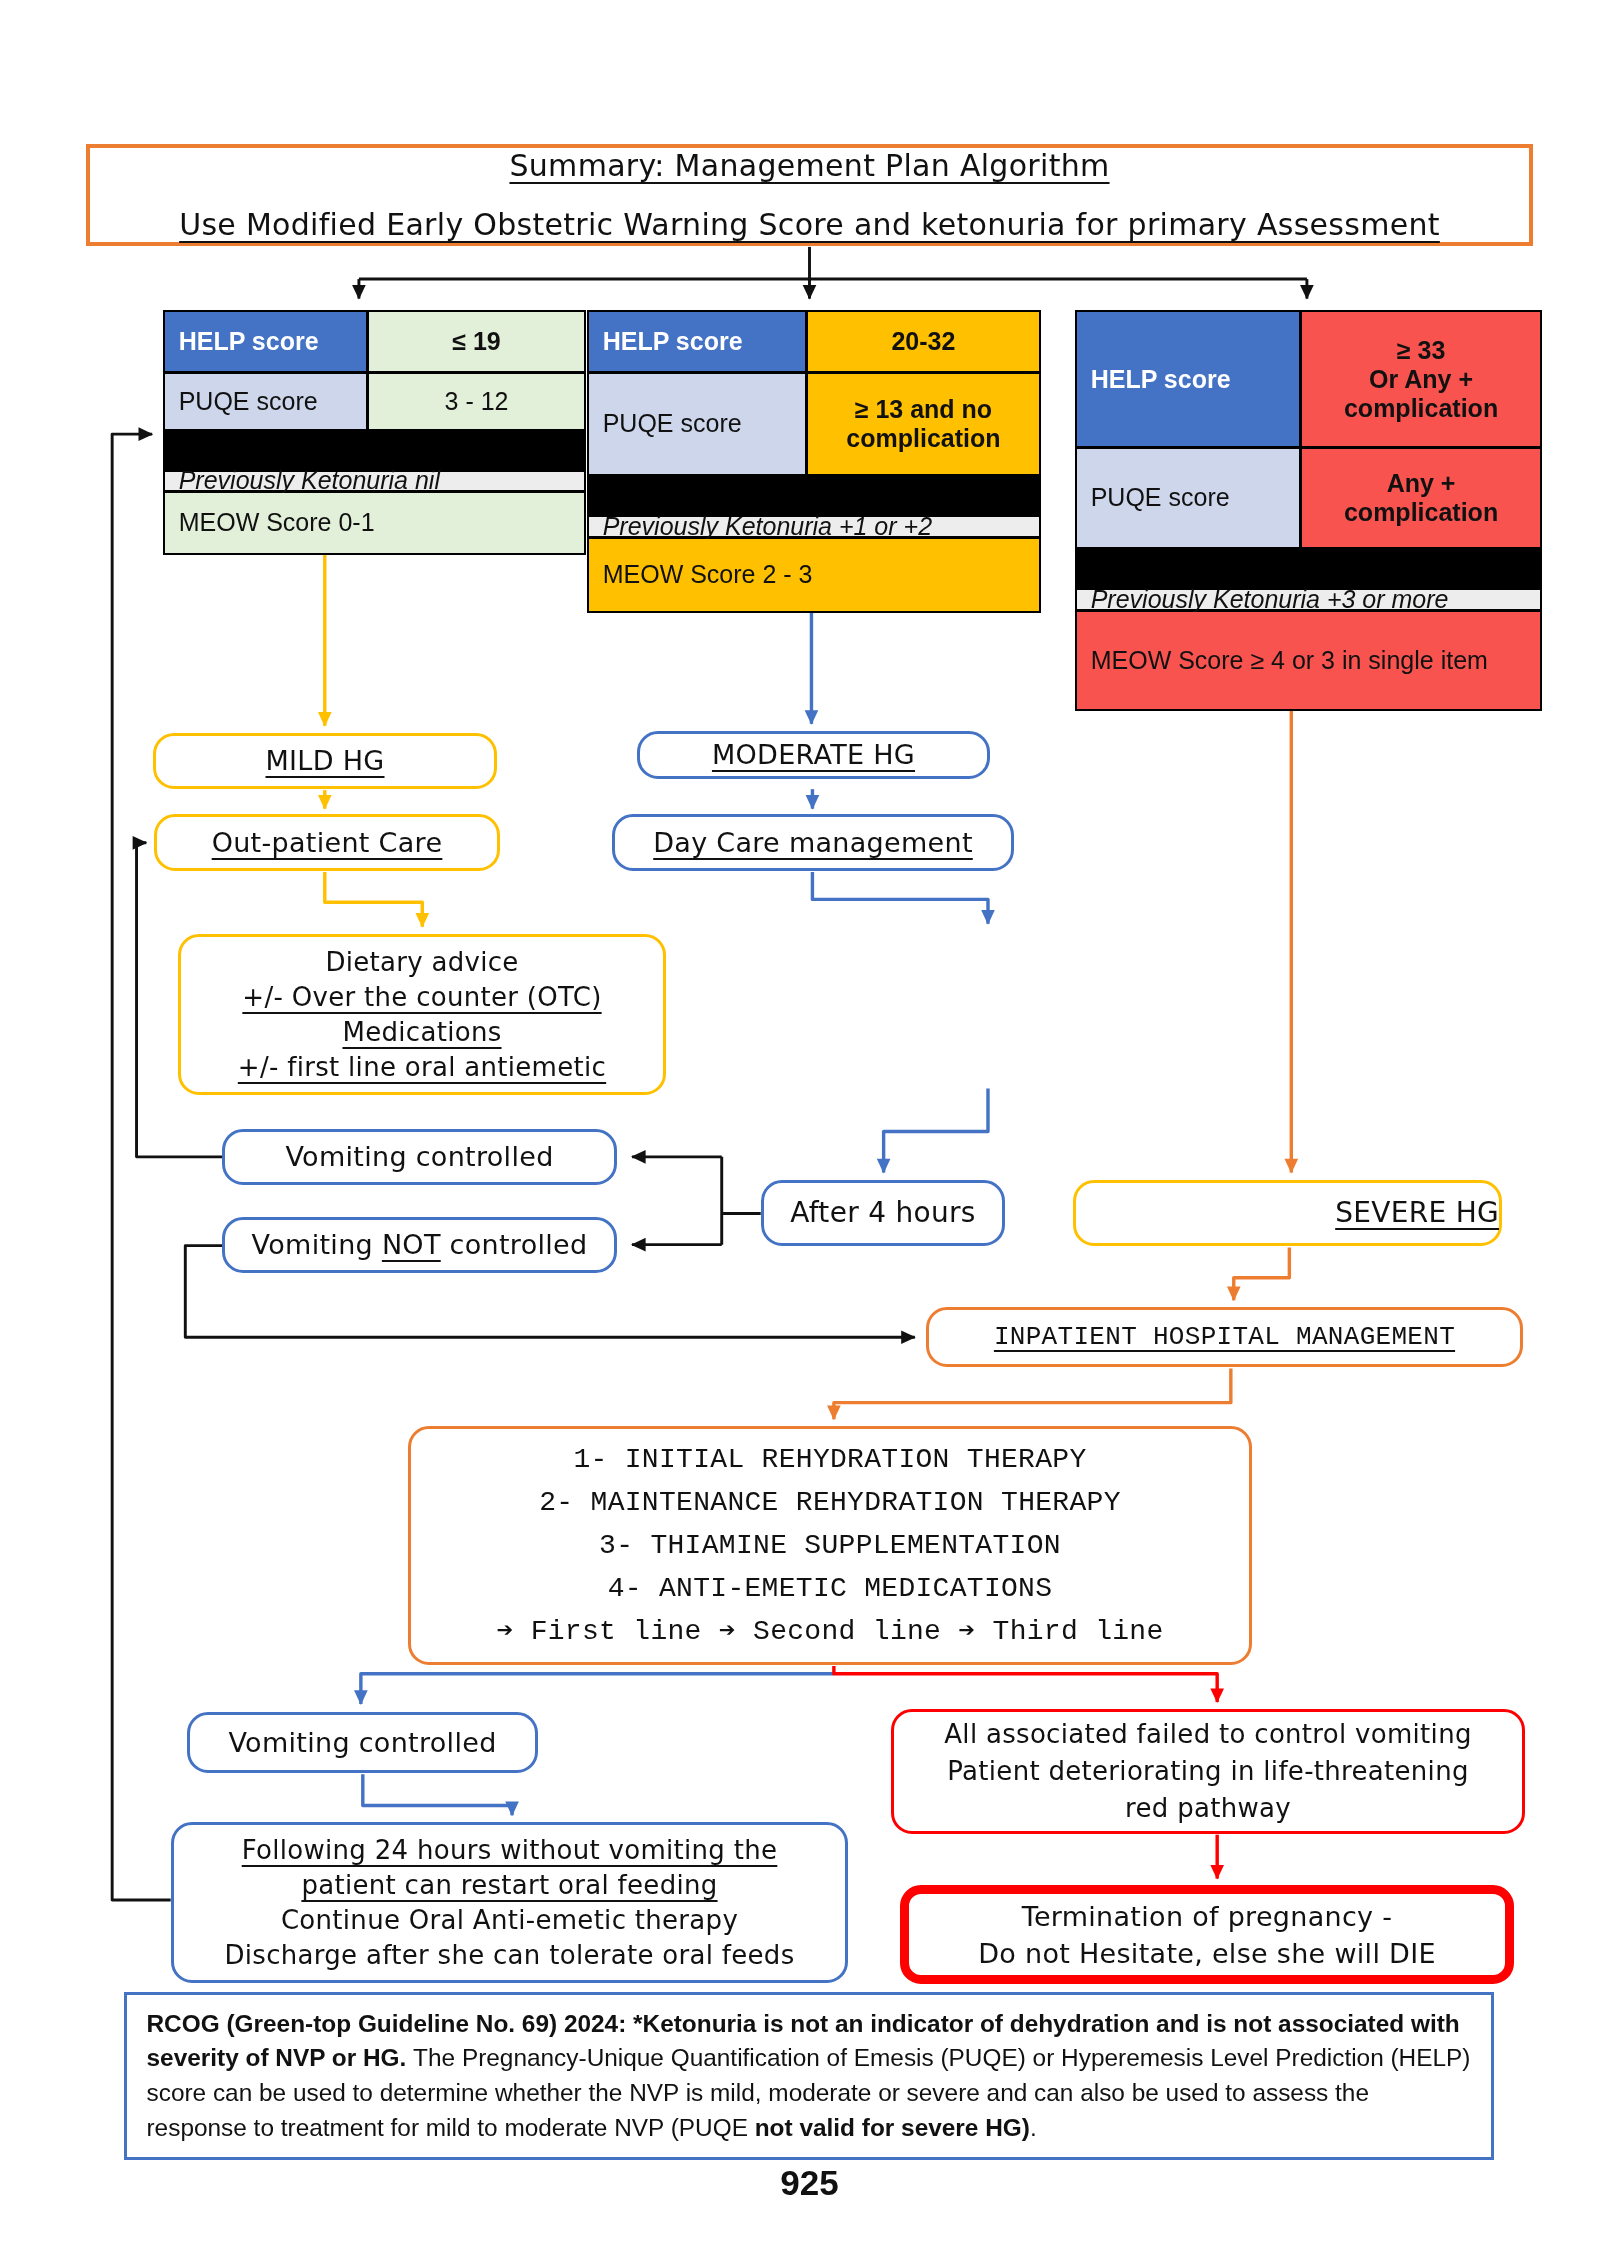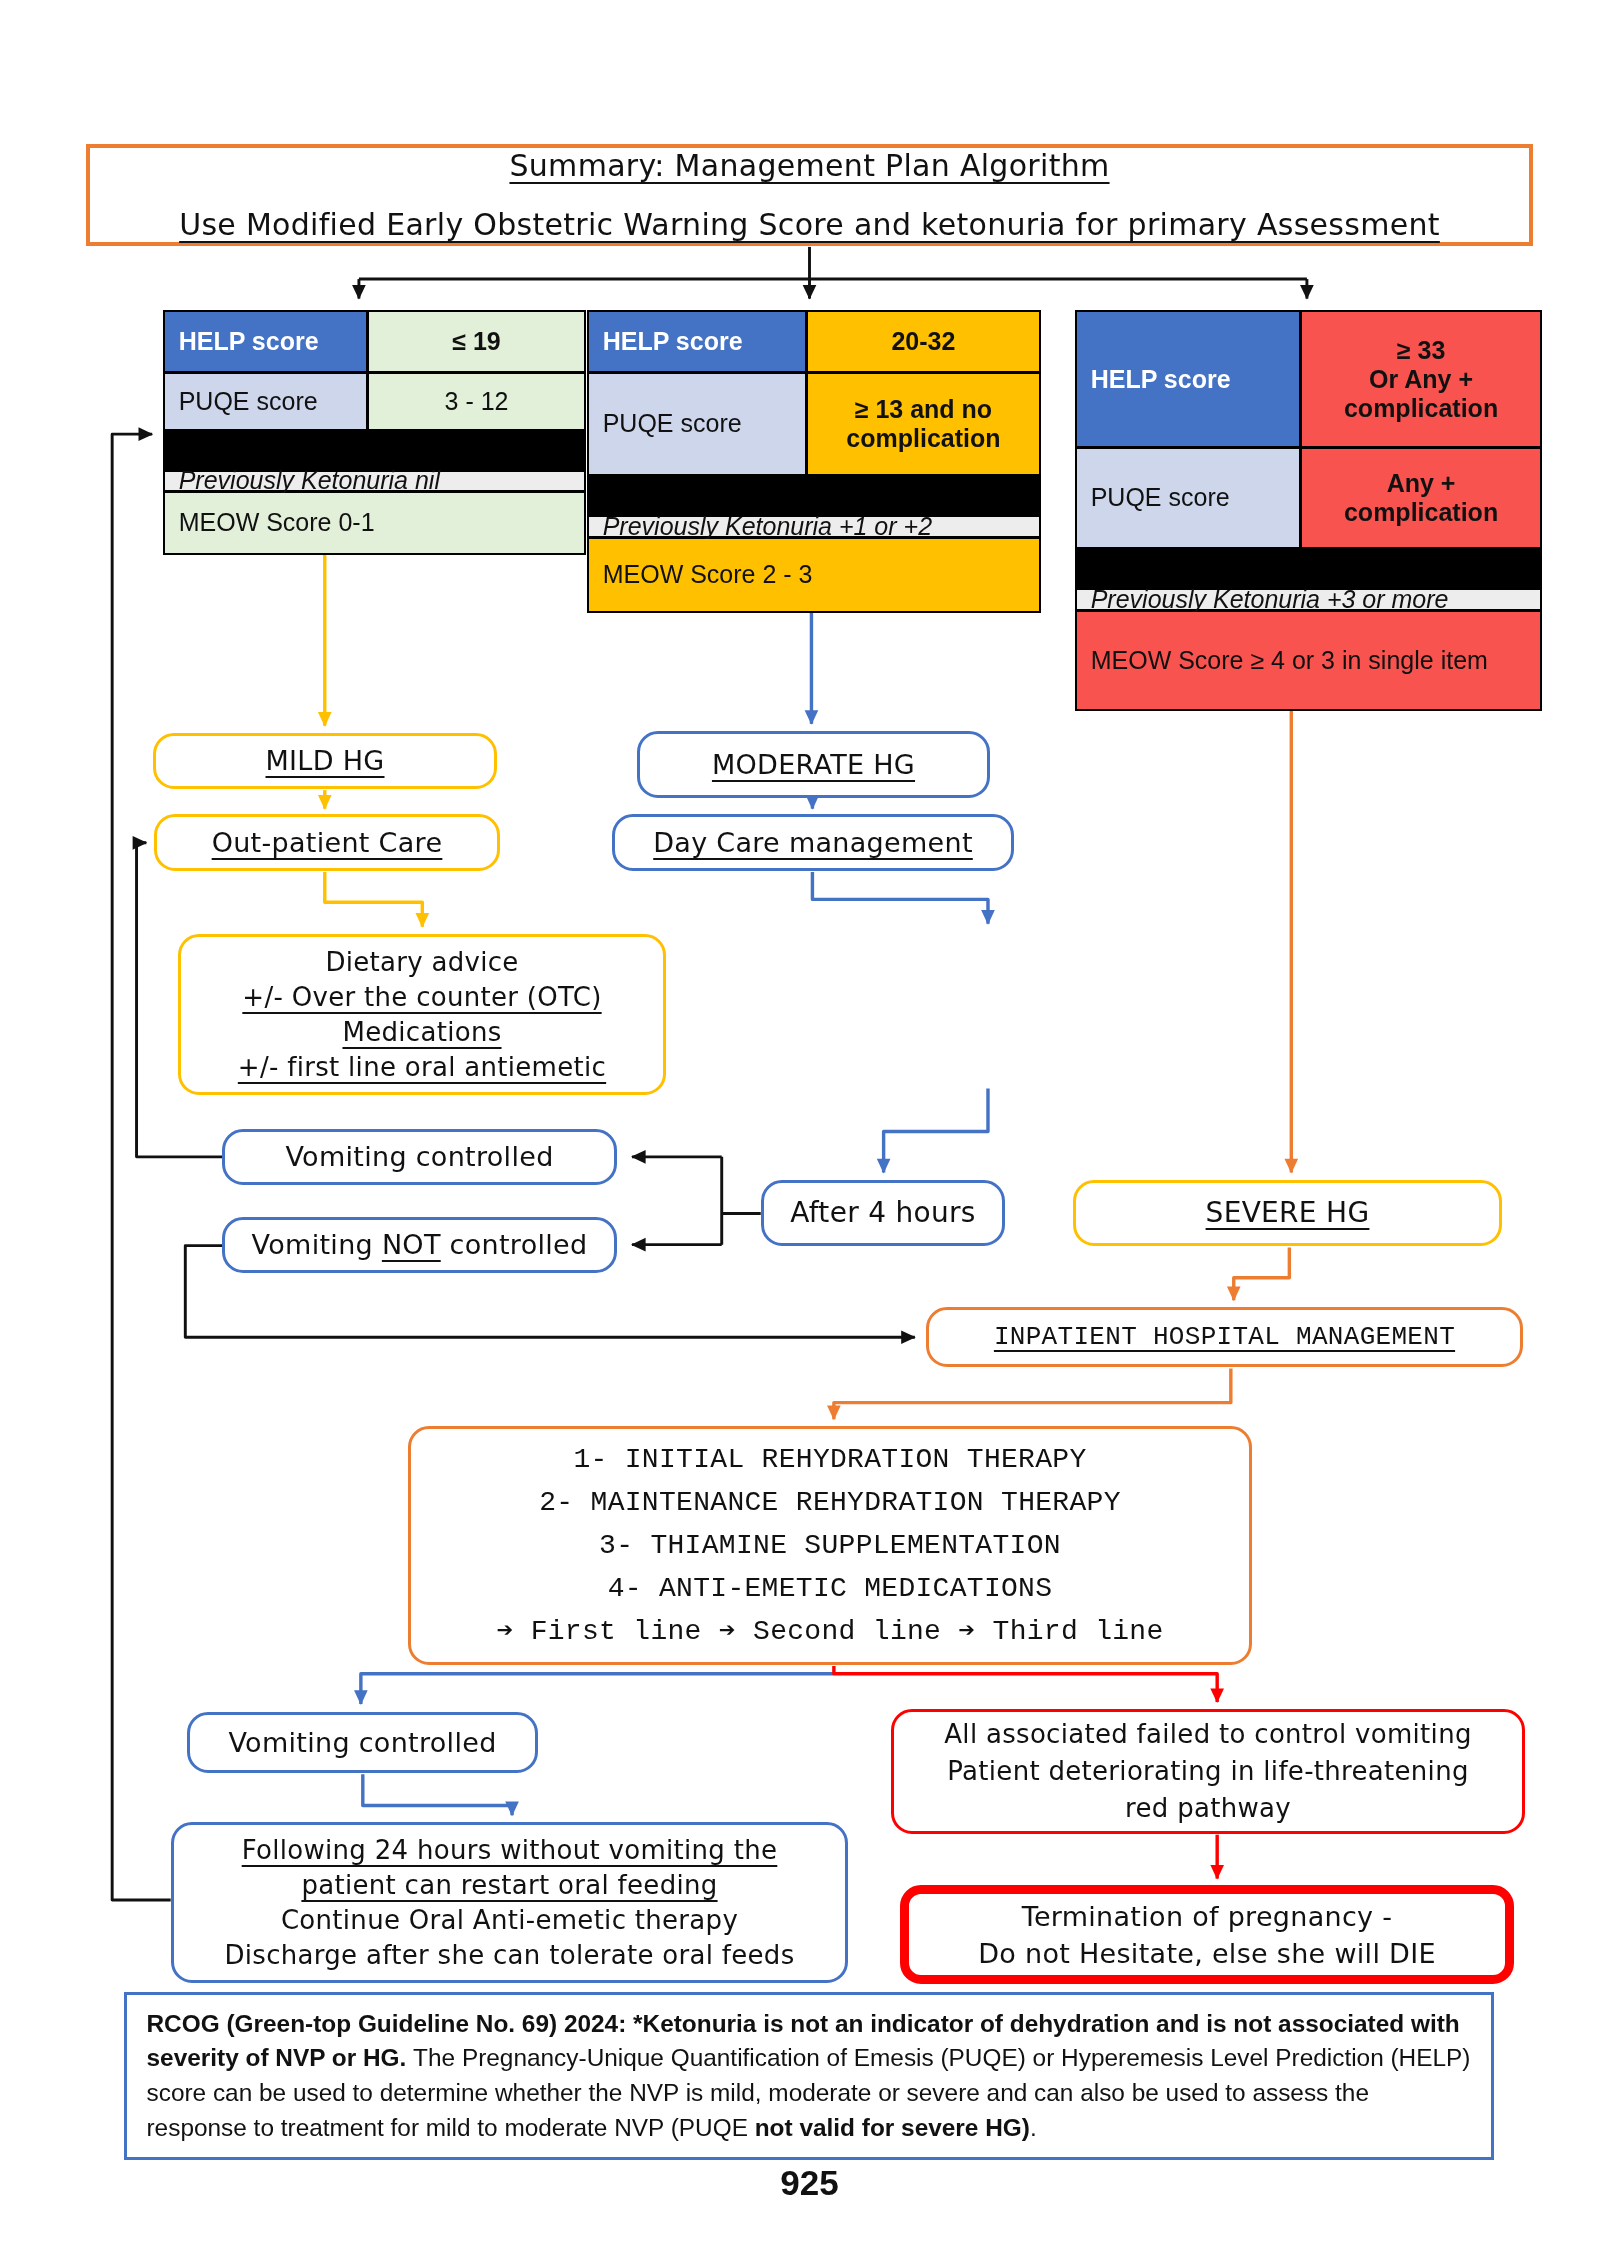--- a/index.html
+++ b/index.html
@@ -141,21 +141,21 @@
   </div>
 
   <div class="box node b-yellow hw" style="left:153px;top:733px;width:344px;height:56px;">
     <span class="u-line">MILD HG</span>
   </div>
 
   <div class="box node b-yellow hw" style="left:154px;top:814px;width:346px;height:57px;">
     <span class="u-line">Out-patient Care</span>
   </div>
 
-  <div class="box node b-blue hw" style="left:637px;top:731px;width:353px;height:67px;">
+  <div class="box node b-blue hw" style="left:637px;top:731px;width:353px;height:48px;">
     <span class="u-line">MODERATE HG</span>
   </div>
 
   <div class="box node b-blue hw" style="left:612px;top:814px;width:402px;height:57px;">
     <span class="u-line">Day Care management</span>
   </div>
 
   <div class="box node b-yellow hw" style="left:178px;top:934px;width:488px;height:161px;font-size:26px;line-height:35px;border-width:3.9px;">
     <div>Dietary advice</div>
     <div class="u-line">+/- Over the counter (OTC)</div>
@@ -169,21 +169,21 @@
   </div>
 
   <div class="box node b-blue hw" style="left:222px;top:1217px;width:395px;height:56px;">
     <span><span>Vomiting </span><span class="u-line">NOT</span><span> controlled</span></span>
   </div>
 
   <div class="box node b-blue hw" style="left:761px;top:1180px;width:244px;height:66px;font-size:28px;">
     <span>After 4 hours</span>
   </div>
 
-  <div class="box node b-yellow hw" style="left:1073px;top:1180px;width:429px;height:66px;font-size:28px;">
+  <div class="box node b-yellow hw" style="left:1073px;top:1180px;width:429px;height:66px;font-size:28px;align-items:flex-end;">
     <span class="u-line">SEVERE HG</span>
   </div>
 
   <div class="box node b-orange hw" style="left:926px;top:1307px;width:597px;height:60px;font-size:26px;">
     <span class="u-line">INPATIENT HOSPITAL MANAGEMENT</span>
   </div>
 
   <div class="box node b-orange hw" style="left:408px;top:1426px;width:844px;height:239px;font-size:28px;line-height:43px;">
     <div>1- INITIAL REHYDRATION THERAPY</div>
     <div>2- MAINTENANCE REHYDRATION THERAPY</div>

